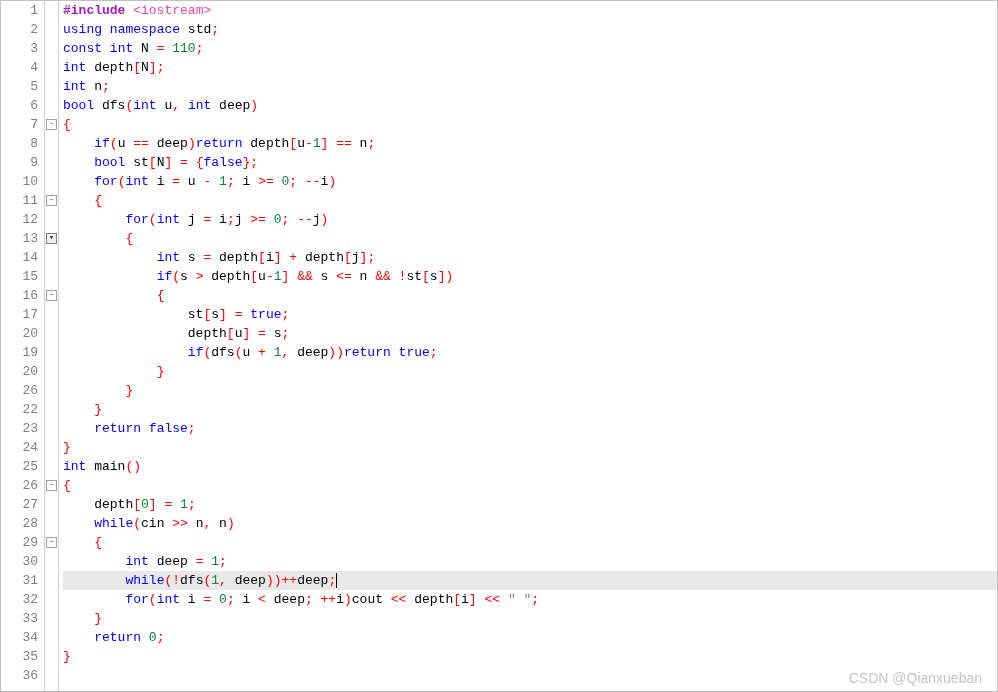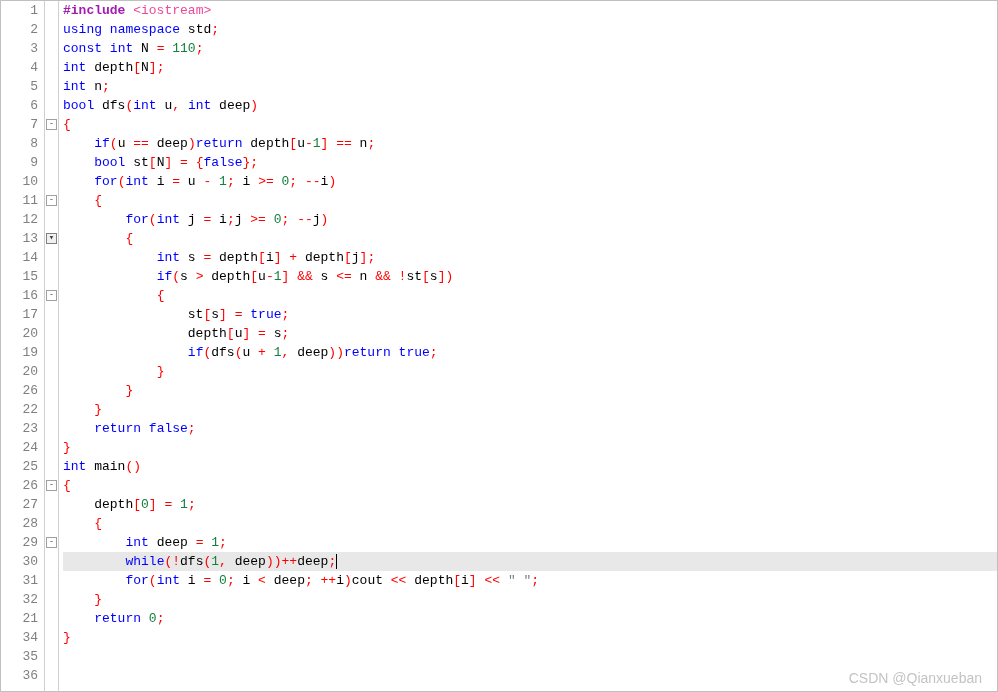--- a/index.html
+++ b/index.html
@@ -108,21 +108,21 @@
       <div class="line">23</div>
       <div class="line">24</div>
       <div class="line">25</div>
       <div class="line">26</div>
       <div class="line">27</div>
       <div class="line">28</div>
       <div class="line">29</div>
       <div class="line">30</div>
       <div class="line">31</div>
       <div class="line">32</div>
-      <div class="line">21</div>
+      <div class="line">33</div>
       <div class="line">34</div>
       <div class="line">35</div>
       <div class="line">36</div>
     </div>
   <div class="fold-gutter" id="fold-gutter">
       <div class="line"></div>
       <div class="line"></div>
       <div class="line"></div>
       <div class="line"></div>
       <div class="line"></div>
@@ -185,20 +185,21 @@
       <div class="line"><span class="pn">                depth</span><span class="op">[</span><span class="pn">u</span><span class="op">]</span><span class="pn"> </span><span class="op">=</span><span class="pn"> s</span><span class="op">;</span></div>
       <div class="line"><span class="pn">                </span><span class="kw">if</span><span class="op">(</span><span class="pn">dfs</span><span class="op">(</span><span class="pn">u </span><span class="op">+</span><span class="pn"> </span><span class="num">1</span><span class="op">,</span><span class="pn"> deep</span><span class="op">)</span><span class="op">)</span><span class="kw">return</span><span class="pn"> </span><span class="kw">true</span><span class="op">;</span></div>
       <div class="line"><span class="pn">            </span><span class="op">}</span></div>
       <div class="line"><span class="pn">        </span><span class="op">}</span></div>
       <div class="line"><span class="pn">    </span><span class="op">}</span></div>
       <div class="line"><span class="pn">    </span><span class="kw">return</span><span class="pn"> </span><span class="kw">false</span><span class="op">;</span></div>
       <div class="line"><span class="op">}</span></div>
       <div class="line"><span class="kw">int</span><span class="pn"> main</span><span class="op">(</span><span class="op">)</span></div>
       <div class="line"><span class="op">{</span></div>
       <div class="line"><span class="pn">    depth</span><span class="op">[</span><span class="num">0</span><span class="op">]</span><span class="pn"> </span><span class="op">=</span><span class="pn"> </span><span class="num">1</span><span class="op">;</span></div>
+      <div class="line"><span class="pn">    </span><span class="kw">while</span><span class="op">(</span><span class="pn">cin </span><span class="op">&gt;&gt;</span><span class="pn"> n</span><span class="op">,</span><span class="pn"> n</span><span class="op">)</span></div>
       <div class="line"><span class="pn">    </span><span class="op">{</span></div>
       <div class="line"><span class="pn">        </span><span class="kw">int</span><span class="pn"> deep </span><span class="op">=</span><span class="pn"> </span><span class="num">1</span><span class="op">;</span></div>
       <div class="line current"><span class="pn">        </span><span class="kw">while</span><span class="op">(</span><span class="op">!</span><span class="pn">dfs</span><span class="op">(</span><span class="num">1</span><span class="op">,</span><span class="pn"> deep</span><span class="op">)</span><span class="op">)</span><span class="op">++</span><span class="pn">deep</span><span class="op">;</span><span style="border-left: 1px solid rgb(0, 0, 0); display: inline-block; height: 15px; vertical-align: middle;"></span></div>
       <div class="line"><span class="pn">        </span><span class="kw">for</span><span class="op">(</span><span class="kw">int</span><span class="pn"> i </span><span class="op">=</span><span class="pn"> </span><span class="num">0</span><span class="op">;</span><span class="pn"> i </span><span class="op">&lt;</span><span class="pn"> deep</span><span class="op">;</span><span class="pn"> </span><span class="op">++</span><span class="pn">i</span><span class="op">)</span><span class="pn">cout </span><span class="op">&lt;&lt;</span><span class="pn"> depth</span><span class="op">[</span><span class="pn">i</span><span class="op">]</span><span class="pn"> </span><span class="op">&lt;&lt;</span><span class="pn"> </span><span class="str">" "</span><span class="op">;</span></div>
       <div class="line"><span class="pn">    </span><span class="op">}</span></div>
       <div class="line"><span class="pn">    </span><span class="kw">return</span><span class="pn"> </span><span class="num">0</span><span class="op">;</span></div>
       <div class="line"><span class="op">}</span></div>
     </div>
 </div>
 

